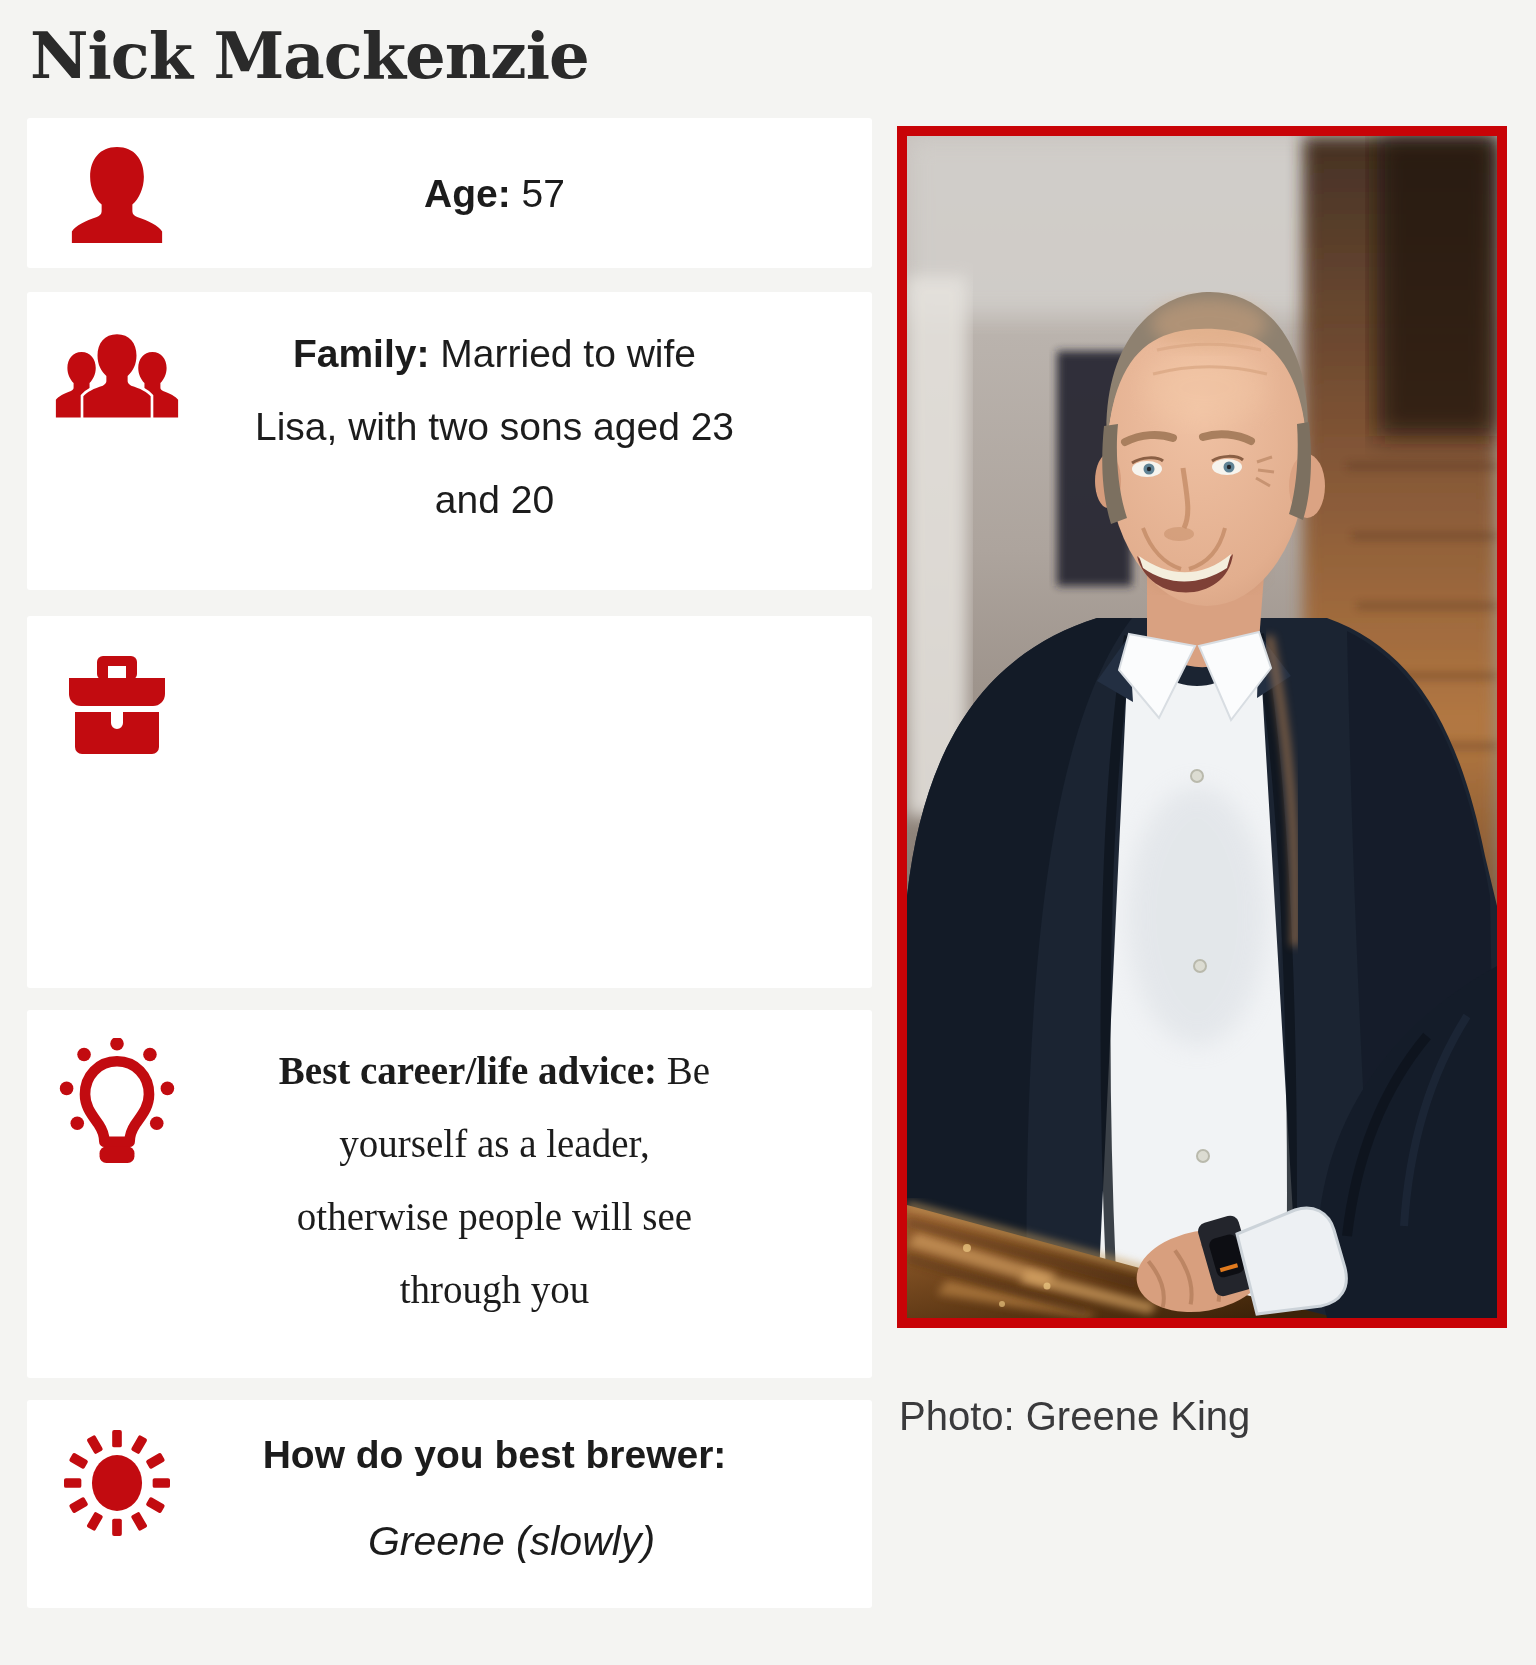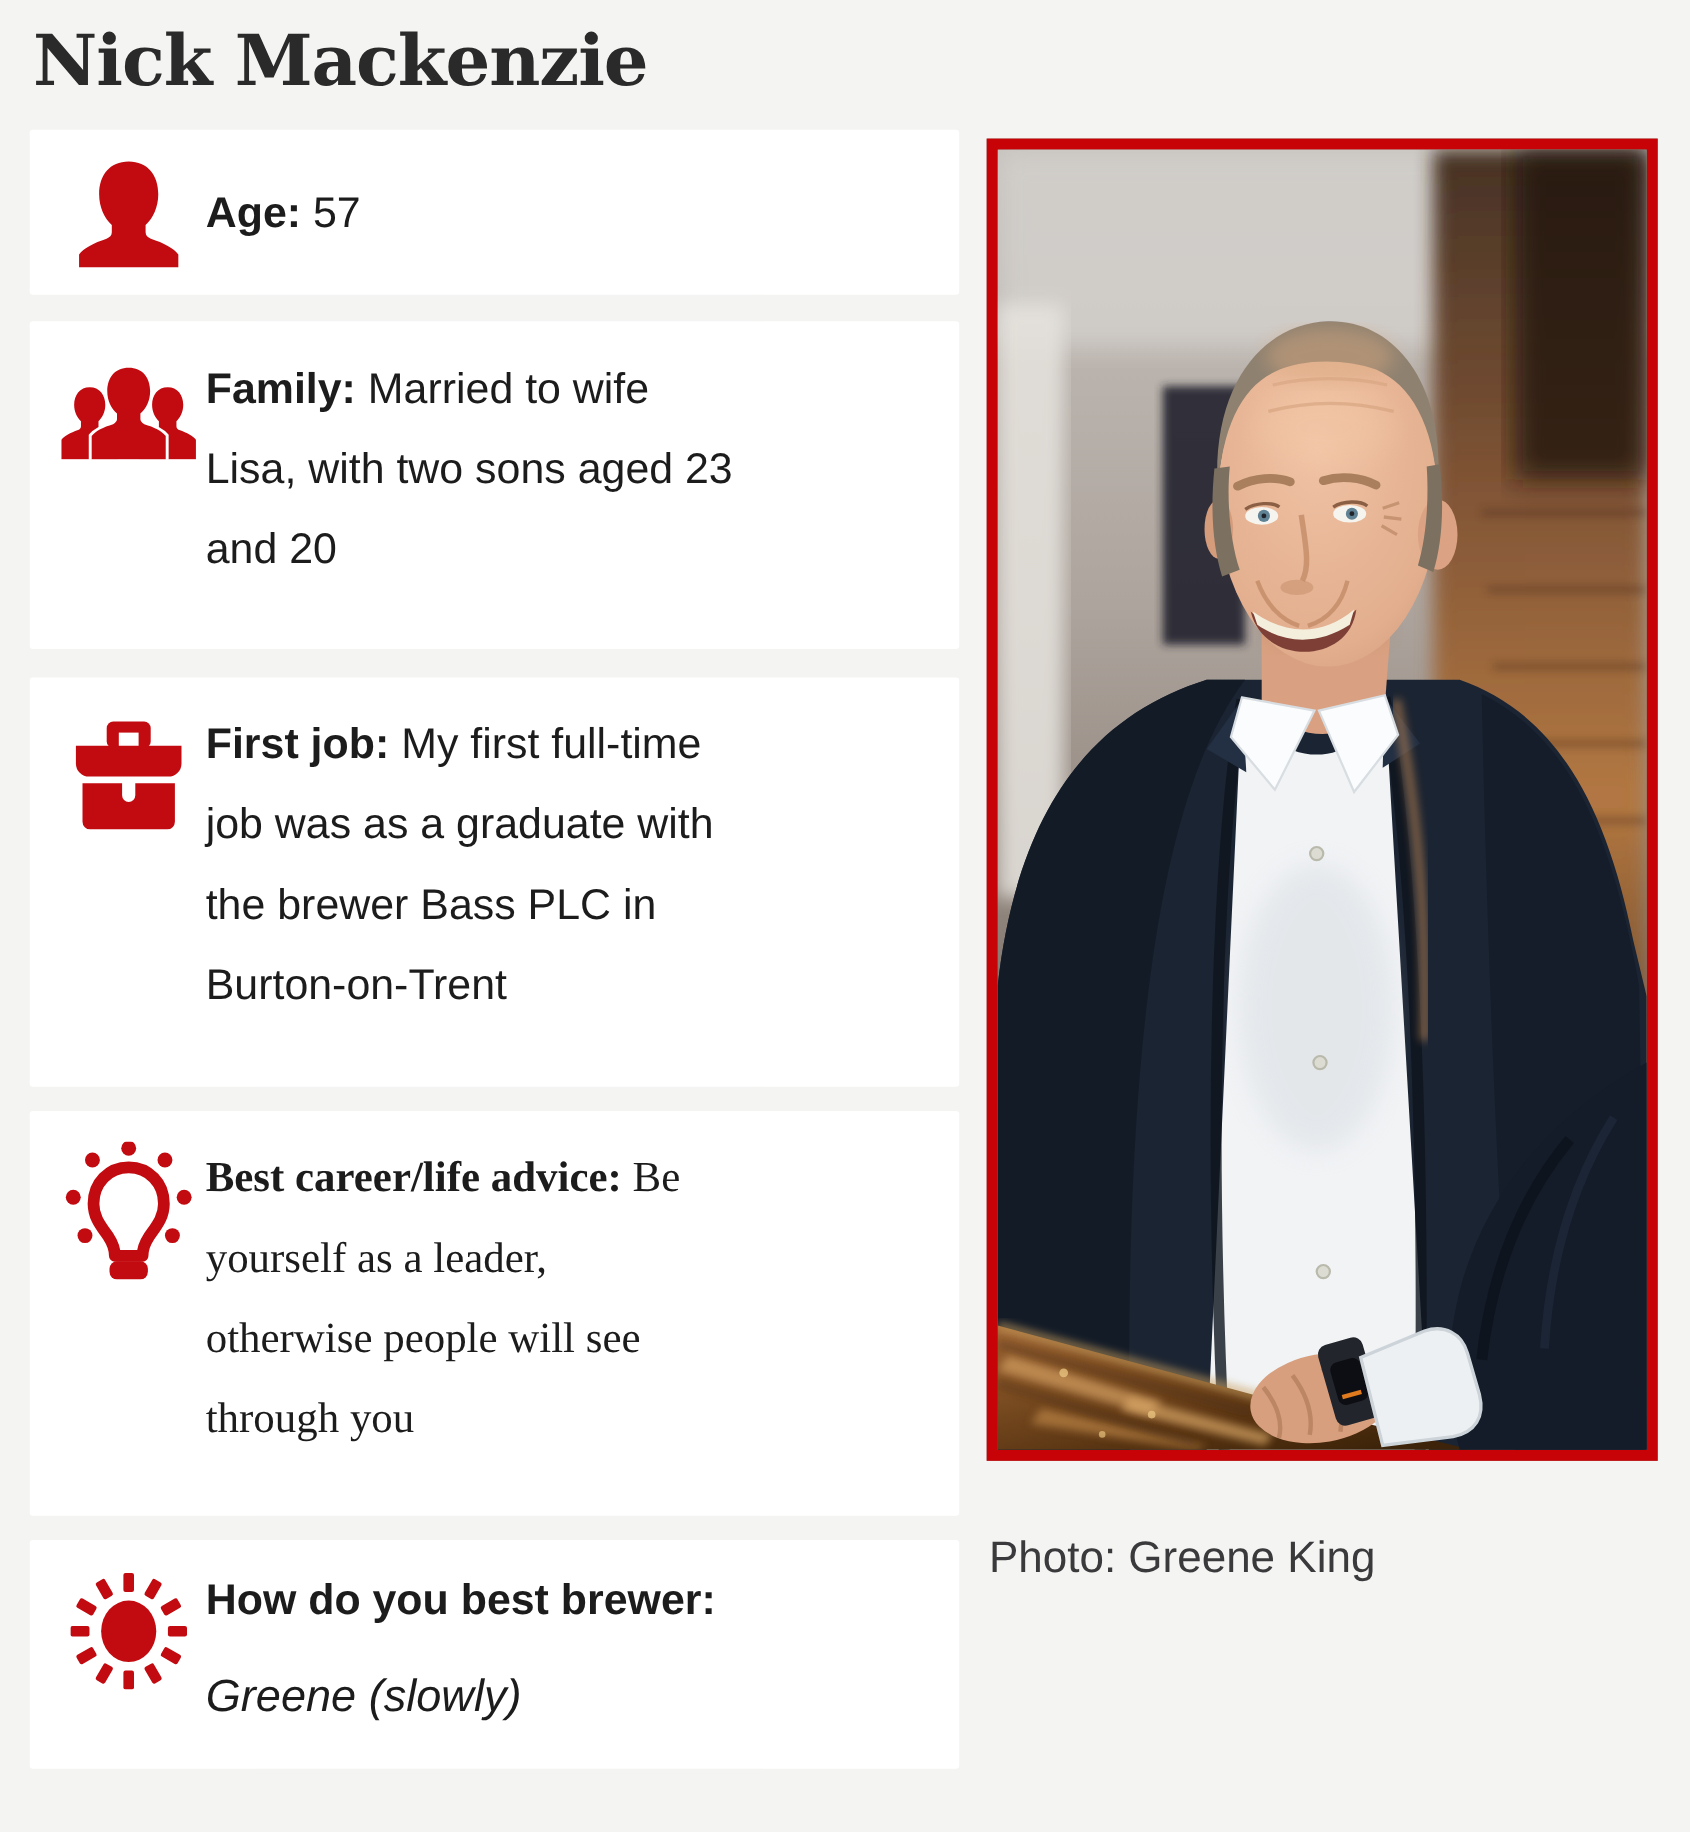--- a/index.html
+++ b/index.html
@@ -11,21 +11,21 @@
     --title-color:#2a2a2a;
     --caption-color:#3a3a3c;
   }
   html,body{margin:0;padding:0;}
   body{
     width:1536px;height:1665px;
     background:var(--background);
     font-family:"Liberation Sans", sans-serif;
     overflow:hidden;
   }
-  .canvas{position:relative;width:1536px;height:1339px;background:var(--background);}
+  .canvas{position:relative;width:1536px;height:1339px;background:var(--background);text-align:center;}
 
   .title{
     position:absolute;left:30px;top:22px;
     font-family:"DejaVu Serif", serif;
     font-weight:bold;font-size:64px;line-height:1.05;
     color:var(--title-color);letter-spacing:-1px;
   }
 
   .card{
     position:absolute;left:27px;width:845px;
@@ -111,26 +111,20 @@
   </div>
 
   <div class="card" id="card-job">
     <div class="icon-box">
       <svg width="100" height="104" viewBox="0 0 100 104" aria-hidden="true">
         <rect x="30" y="6" width="40" height="24" rx="6" fill="currentColor"></rect>
         <rect x="41" y="16" width="18" height="14" fill="var(--card-background,#fff)"></rect>
         <path fill="currentColor" d="M2,28 H98 V44 a12,12 0 0 1 -12,12 H14 A12,12 0 0 1 2,44 Z"></path>
         <path fill="currentColor" d="M8,62 H44 v11 a6,6 0 0 0 12,0 V62 H92 V97 a7,7 0 0 1 -7,7 H15 a7,7 0 0 1 -7,-7 Z"></path>
       </svg>
-    </div>
-    <div class="content">
-      <div class="fact-text"><span class="fact-label">First job:</span> <span>My first full-time
-job was as a graduate with
-the brewer Bass PLC in
-Burton-on-Trent</span></div>
     </div>
   </div>
 
   <div class="card" id="card-advice">
     <div class="icon-box">
       <svg width="118" height="126" viewBox="0 0 120 130" aria-hidden="true">
         <path fill="none" stroke="currentColor" stroke-width="11" stroke-linejoin="round" d="M60,24 C79,24 93,39 93,58 C93,71 86,79 79,89 C75,95 73,101 73,107 L47,107 C47,101 45,95 41,89 C34,79 27,71 27,58 C27,39 41,24 60,24 Z"></path>
         <rect x="42" y="112" width="36" height="17" rx="7" fill="currentColor"></rect>
         <circle cx="60" cy="6" r="7" fill="currentColor"></circle>
         <circle cx="26" cy="17" r="7" fill="currentColor"></circle>

